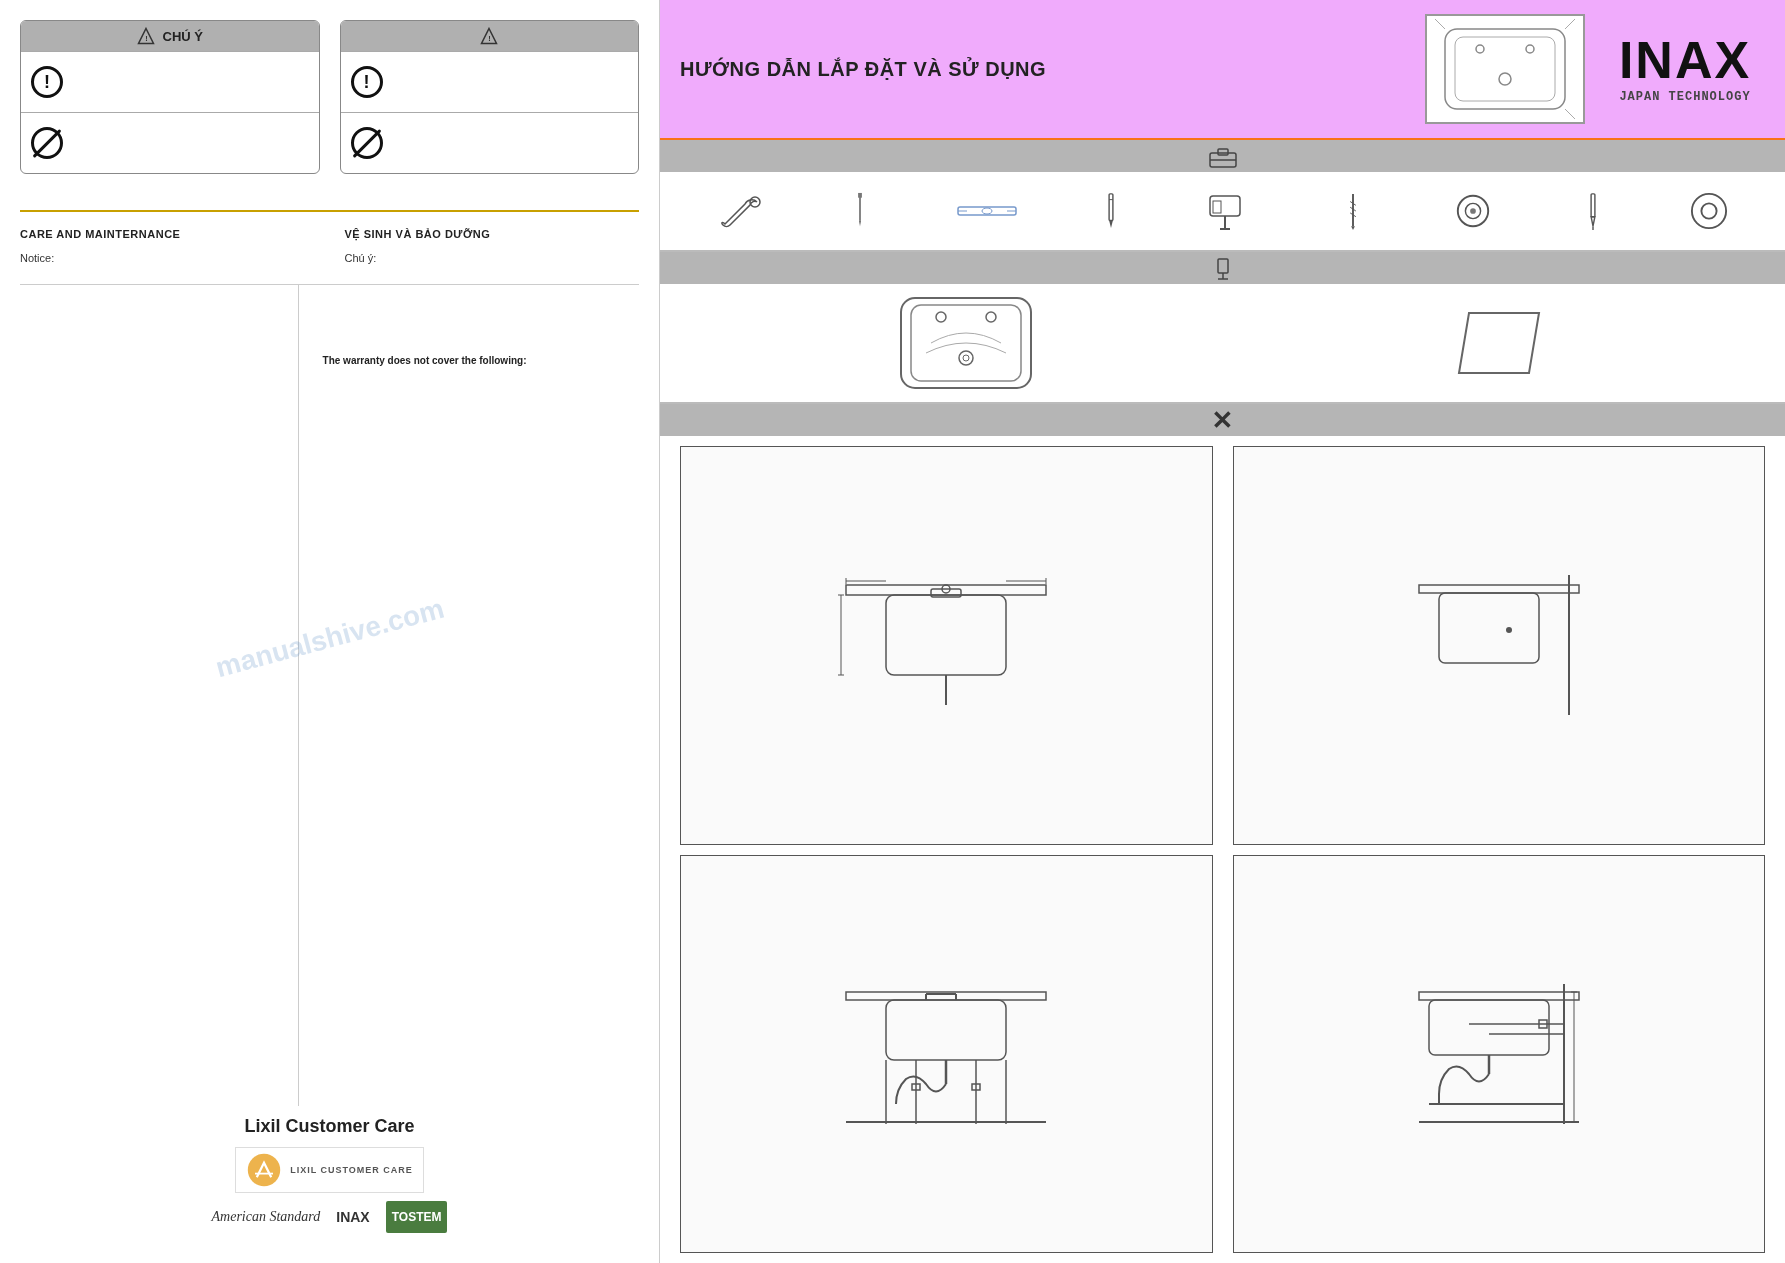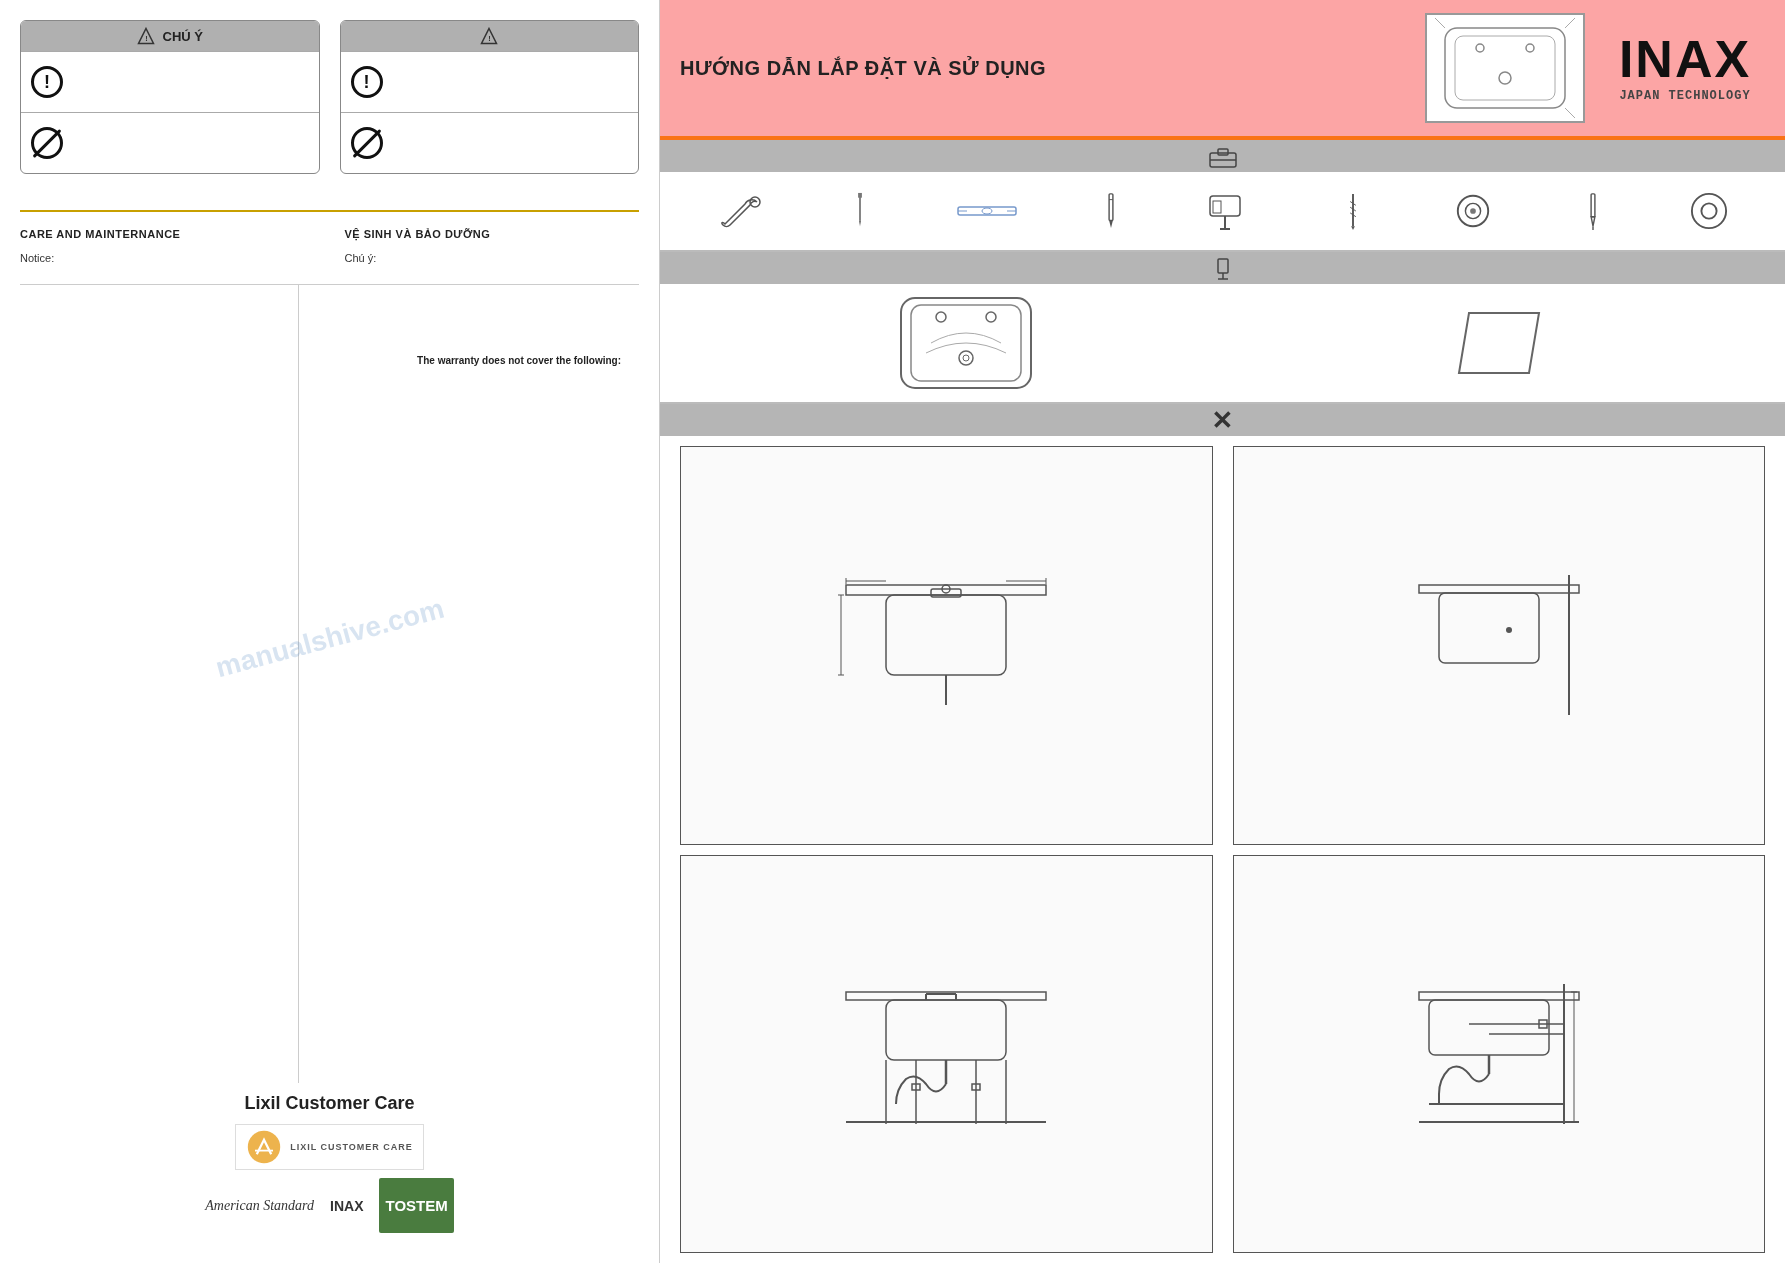--- a/index.html
+++ b/index.html
@@ -146,22 +146,21 @@
     }
 
     .warranty-left {
       width: 45%;
       border-right: 1px solid #ccc;
       padding: 10px;
     }
 
     .warranty-right {
       flex: 1;
-      padding: 10px 18px;
-      text-align: right;
+      padding: 10px 24px;
     }
 
     .warranty-text {
       font-size: 10px;
       font-weight: bold;
       color: #222;
       margin-top: 60px;
     }
 
     
@@ -215,23 +214,23 @@
 
     .inax-small {
       font-size: 14px;
       font-weight: bold;
       color: #333;
     }
 
     .tostem-badge {
       background: #4a7c3f;
       color: #fff;
-      font-size: 15px;
-      font-weight: bold;
-      padding: 19px 6px;
+      font-size: 12px;
+      font-weight: bold;
+      padding: 9px 6px;
       border-radius: 2px;
     }
 
     
     .watermark {
       position: absolute;
       top: 50%;
       left: 50%;
       transform: translate(-50%, -30%) rotate(-15deg);
       font-size: 28px;
@@ -245,26 +244,26 @@
     
     .right-panel {
       flex: 1;
       background: #f5f5f5;
       display: flex;
       flex-direction: column;
     }
 
     
     .inax-header {
-      background: #fca5a5;
+      background: #f0abfc;
       display: flex;
       align-items: center;
       padding: 27px 20px;
       gap: 20px;
-      border-bottom: 4px solid #f97316;
+      border-bottom: 2px solid #f97316;
       height: 140px;
     }
 
     .inax-title-col {
       flex: 1;
     }
 
     .huong-dan-text {
       font-size: 20px;
       font-weight: bold;

